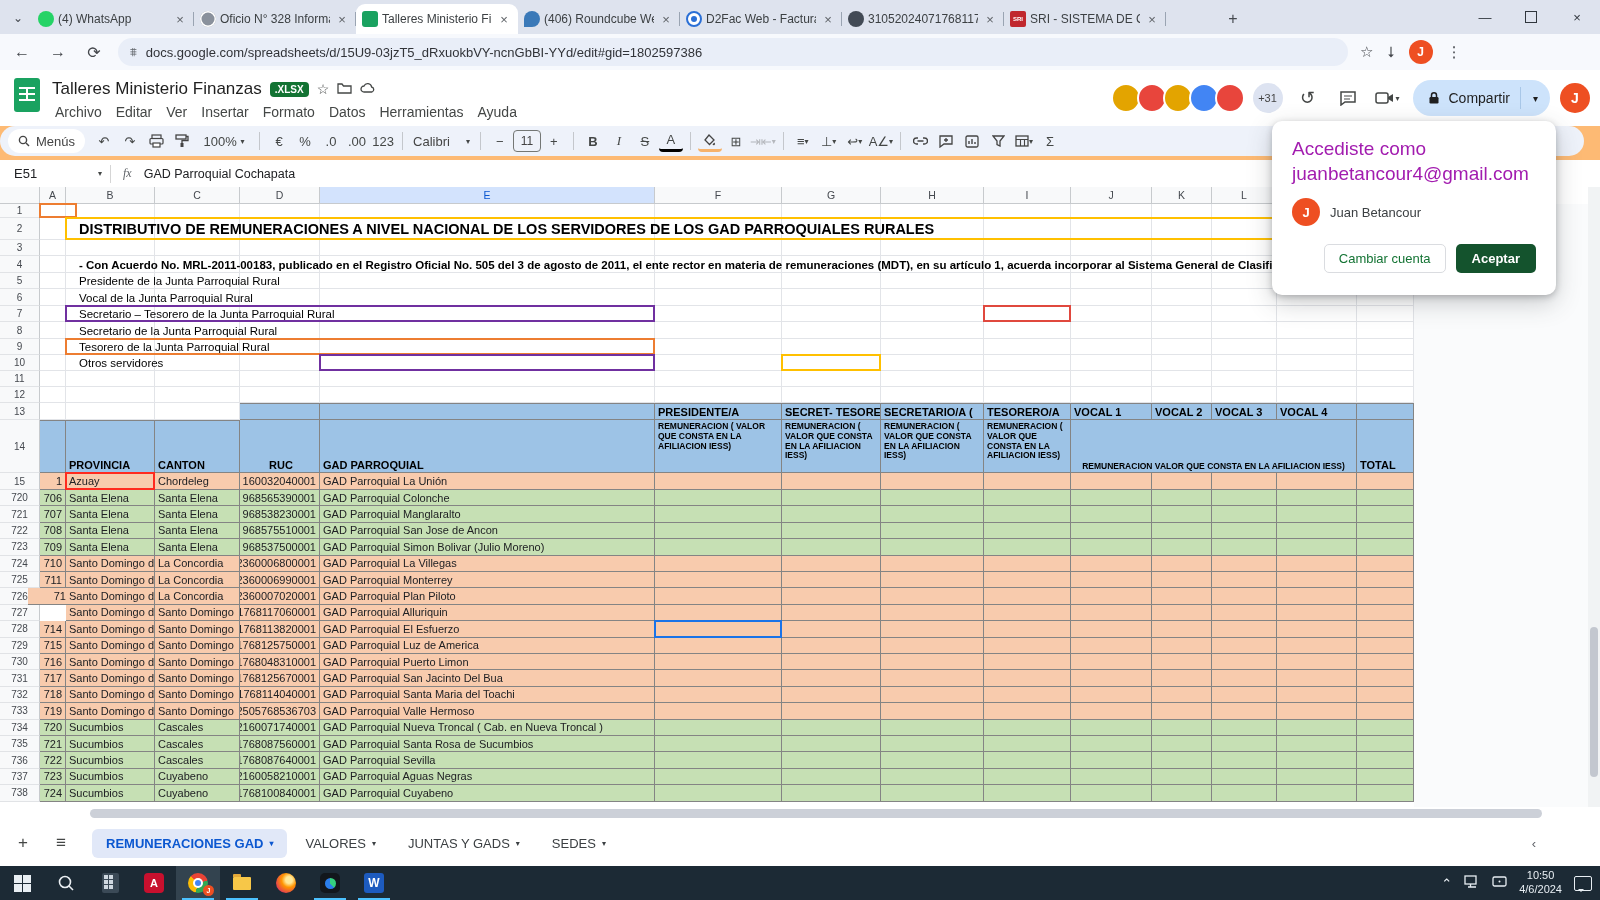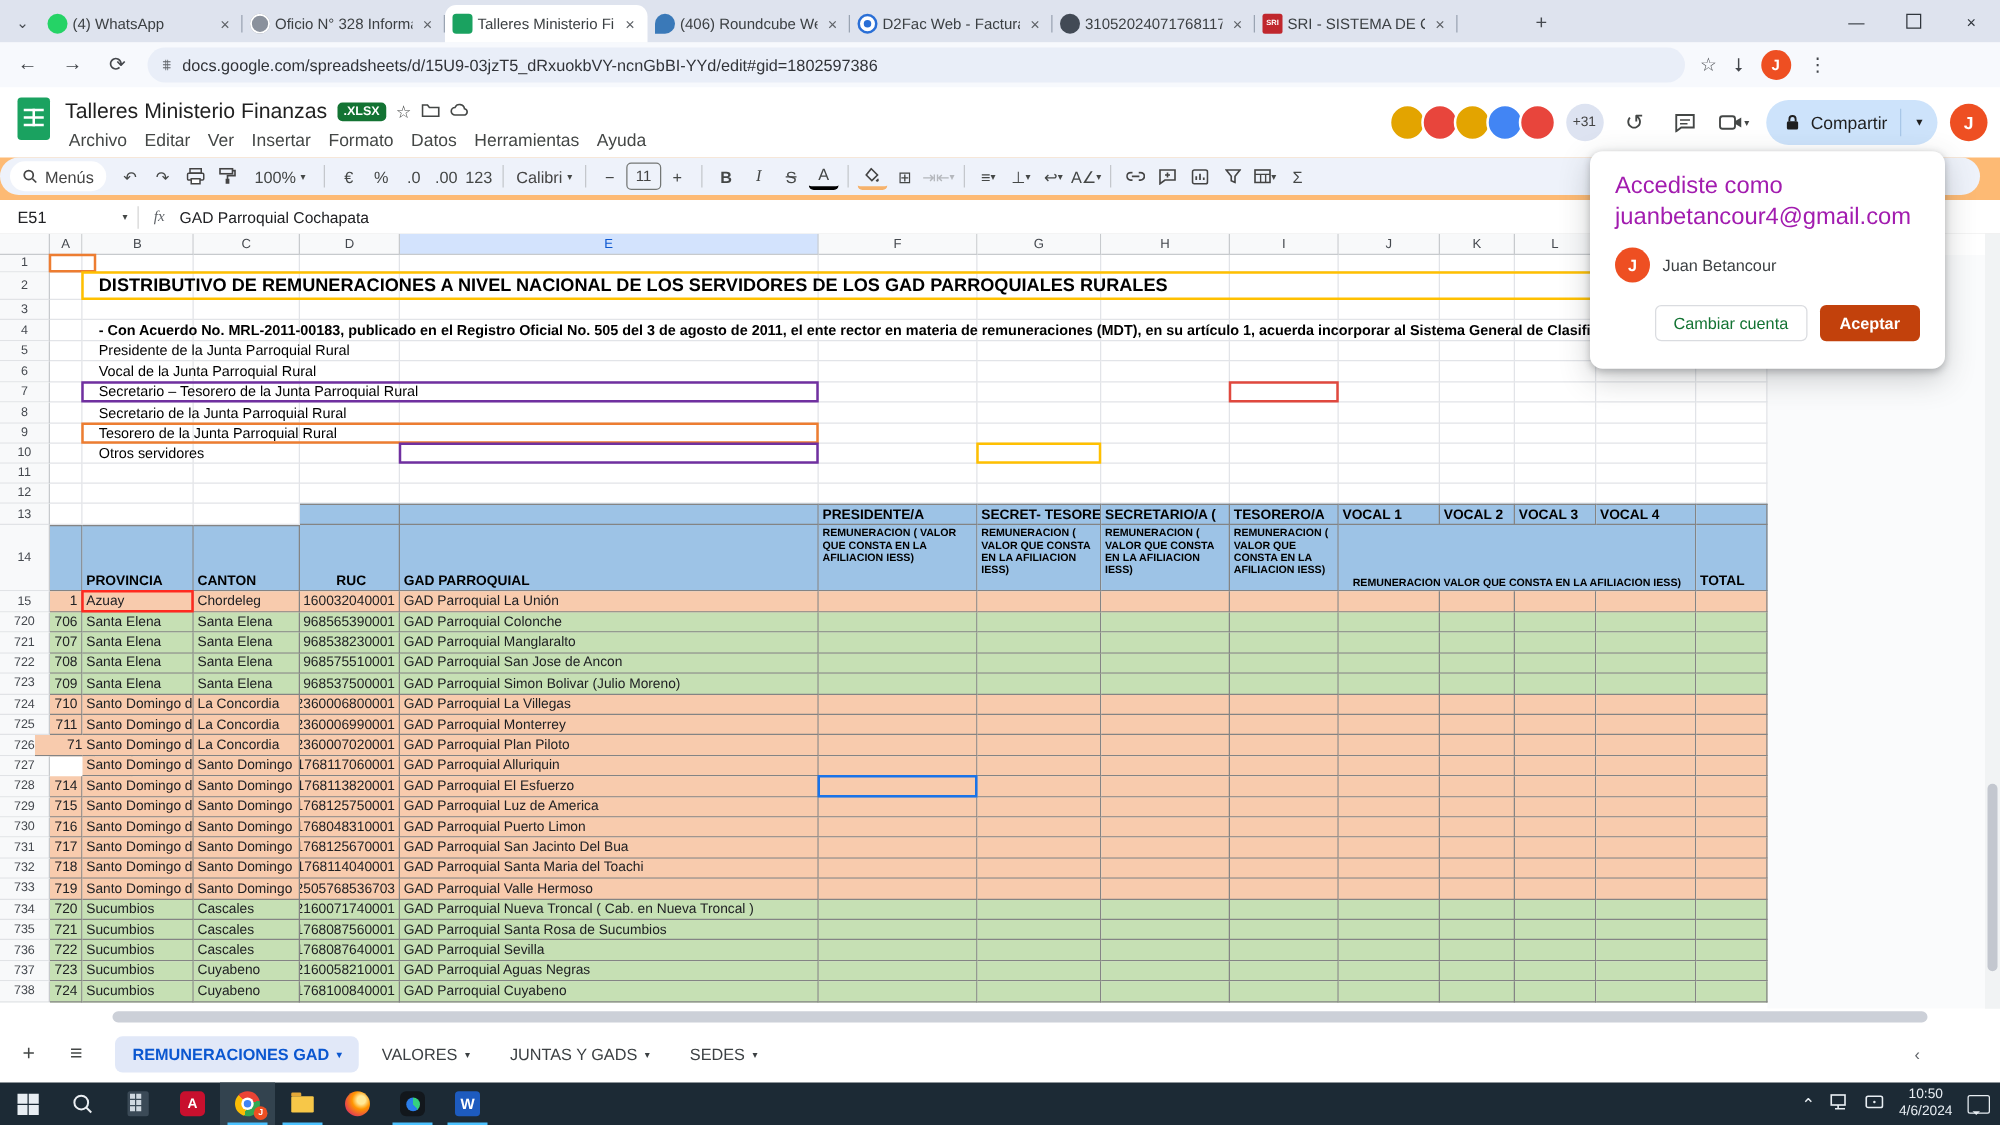--- a/index.html
+++ b/index.html
@@ -71,21 +71,21 @@
   
   #toolbarband{left:0;top:126px;width:1600px;height:34px;background:#fdba74;}
   #toolbar{left:8px;top:0px;width:1584px;height:30px;background:#eef2fa;border-radius:20px;
            display:flex;align-items:center;padding:0 8px;box-sizing:border-box;}
   .tbtn{min-width:24px;height:24px;border-radius:4px;display:flex;align-items:center;justify-content:center;
         color:#444746;font-size:13px;margin:0 1px;}
   .tbtn.gray{color:#b5b8bd;}
   .tsep{width:1px;height:18px;background:#c4c7cc;margin:0 6px;}
   #menus-pill{height:24px;background:#fff;border-radius:12px;display:flex;align-items:center;
               padding:0 10px;font-size:13px;color:#444;gap:6px;margin-right:6px;}
-  .fontbox{font-size:13px;color:#444;display:flex;align-items:center;gap:4px;padding:0 4px;}
+  .fontbox{font-size:13px;color:#444;display:flex;align-items:center;gap:16px;padding:0 4px;}
   .sizebox{width:26px;height:20px;border:1px solid #747775;border-radius:4px;font-size:12px;
            display:flex;align-items:center;justify-content:center;color:#444;}
   .carat{font-size:8px;color:#444746;}
   .ticon svg{display:block;}
   
   #formulabar{left:0;top:160px;width:1600px;height:27px;background:#fff;border-bottom:1px solid #c7c7c7;
               display:flex;align-items:center;}
   #namebox{width:88px;display:flex;align-items:center;justify-content:space-between;
            padding:0 8px 0 14px;font-size:13px;color:#202124;}
   #fbar-sep{width:1px;height:18px;background:#d5d5d5;}
@@ -175,21 +175,21 @@
   #popup{left:1272px;top:121px;width:284px;height:174px;background:#fff;border-radius:10px;z-index:40;
          box-shadow:0 2px 6px rgba(60,64,67,.3),0 8px 24px rgba(60,64,67,.25);padding:16px 20px;box-sizing:border-box;}
   #popup .ptitle{font-size:19px;color:#a21caf;line-height:1.3;}
   #popup .prow{display:flex;align-items:center;gap:10px;margin-top:12px;}
   #popup .pav{width:28px;height:28px;border-radius:50%;background:#ee4f22;color:#fff;font-size:13px;
               font-weight:bold;display:flex;align-items:center;justify-content:center;}
   #popup .pname{font-size:13px;color:#3c4043;}
   #popup .pbtns{display:flex;justify-content:flex-end;gap:10px;margin-top:18px;}
   .btn-outline{border:1px solid #dadce0;border-radius:5px;color:#137333;font-size:13px;font-weight:500;
                padding:6px 14px;background:#fff;}
-  .btn-green{background:#c2410c;border-radius:5px;color:#fff;font-size:13px;font-weight:600;padding:7px 16px;}
+  .btn-green{background:#14532d;border-radius:5px;color:#fff;font-size:13px;font-weight:600;padding:7px 16px;}
 </style>
 </head>
 <body>
 
 <div id="screen">
 
   <div id="tabstrip" class="abs">
     <div id="tabsearch" class="abs">⌄</div>
     <div id="tabs" class="abs">
         <div class="ctab">

